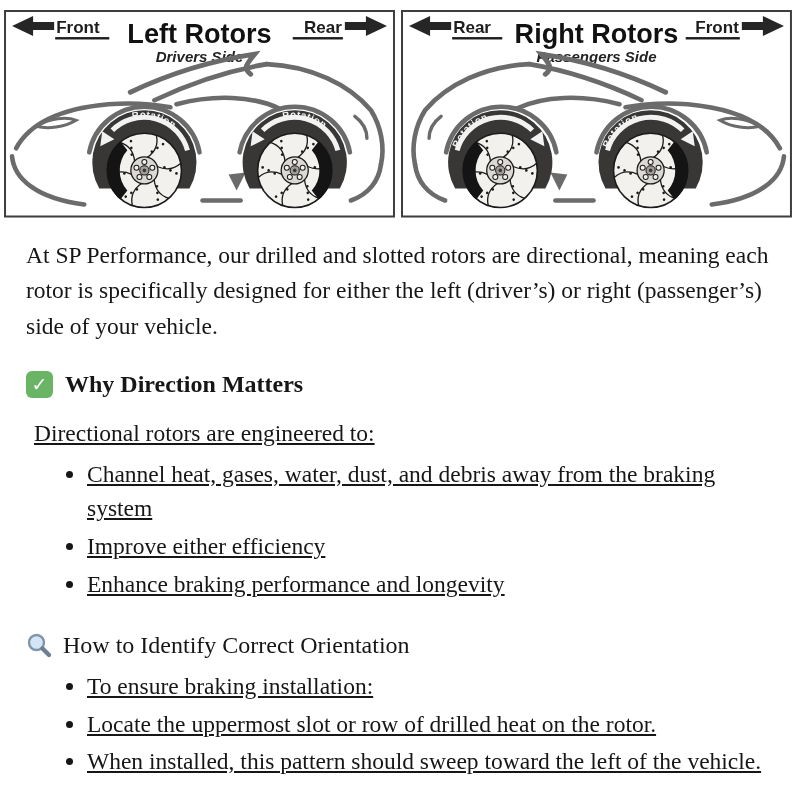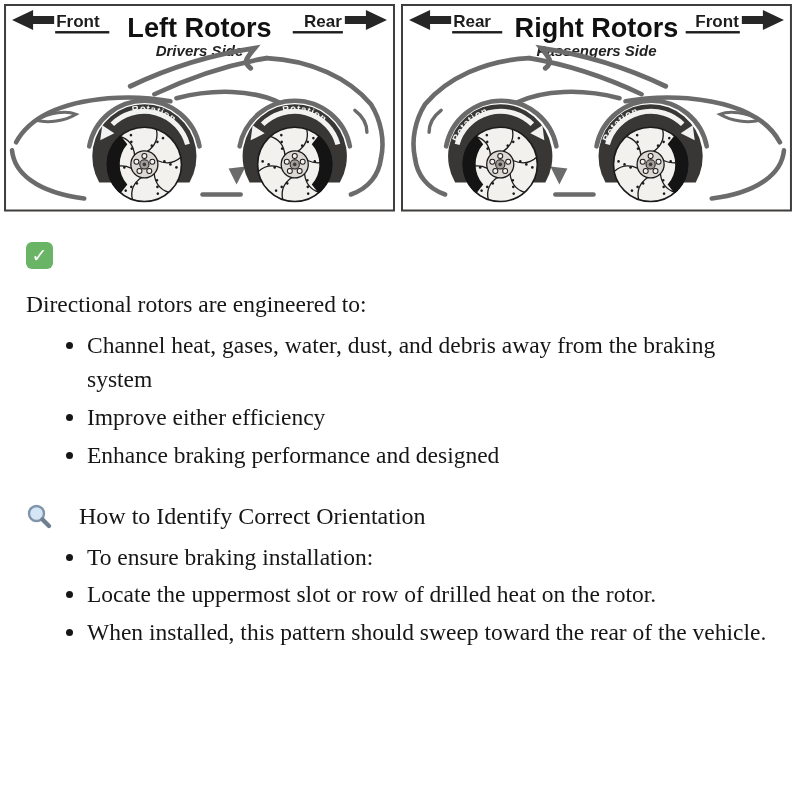--- a/index.html
+++ b/index.html
@@ -1,40 +1,40 @@
 <!DOCTYPE html>
 <html><head>
 <meta charset="utf-8">
 <style>
   html,body{margin:0;padding:0;background:#fff;}
   body{width:800px;font-family:"Liberation Serif",serif;color:#161616;}
 
   
-  figure.diagram{margin:0;padding:3px 3px 2px;border-bottom:none;}
+  figure.diagram{margin:0;padding:9px 3px 2px;border-bottom:none;}
   figure.diagram svg{display:block;width:100%;height:auto;}
   .panel-border{fill:#ffffff;stroke:#3f3e3c;stroke-width:2;}
   .dir-label{font:bold 17px "Liberation Sans",sans-serif;fill:#1d1d1d;}
   .panel-title{font:bold 27px "Liberation Sans",sans-serif;fill:#111;}
   .panel-subtitle{font:italic bold 15px "Liberation Sans",sans-serif;fill:#222;}
   .rot-label{fill:#f2f2f2;font:bold 9.5px "Liberation Sans",sans-serif;letter-spacing:.6px;}
   .underline{fill:#1d1d1d;}
 
   
   main{padding:0 26px 24px;}
   .intro{font-size:23.5px;line-height:1.52;margin:16px 0 0;}
   .sec-head{display:flex;align-items:center;gap:12px;margin:26px 0 0;
             font-size:24px;font-weight:bold;}
-  .sec-head.normal{font-weight:normal;gap:26px;margin-top:30px;}
+  .sec-head.normal{font-weight:normal;gap:10px;margin-top:30px;}
   .check-badge{flex:0 0 auto;width:27px;height:27px;border-radius:6px;background:#6ab466;
         color:#fff;display:flex;align-items:center;justify-content:center;
         font:bold 19px "DejaVu Sans",sans-serif;}
   .mag-icon{flex:0 0 auto;width:27px;height:27px;}
-  .lead{font-size:23.5px;margin:22px 0 0;}
+  .lead{font-size:23.5px;margin:22px 8px 0;text-decoration:underline;}
   ul{margin:10px 0 0;padding-left:61px;list-style:disc;}
-  li{font-size:23.5px;line-height:1.48;margin:3px 0;}
+  li{font-size:23.5px;line-height:1.48;margin:3px 0;text-decoration:underline;}
   li::marker{color:#161616;}
 </style>
 </head>
 <body>
 
 <figure class="diagram">
   <svg viewBox="0 0 792 210">
     <defs>
 
       <polygon id="arrowLeftGlyph" points="0,11 21,1 21,7 42,7 42,15 21,15 21,21" fill="#262626"></polygon>
@@ -192,39 +192,41 @@
           <use href="#caliperShape"></use>
         </g>
         <use href="#rotCW"></use>
         <text class="rot-label"><textPath href="#tpCW" startOffset="10%">Rotation</textPath></text>
       </g>
     </g>
   </svg>
 </figure>
 
 <main>
+  <p class="intro">At SP Performance, our drilled and slotted rotors are directional, meaning each rotor is specifically designed for either the left (driver’s) or right (passenger’s) side of your vehicle.</p>
 
   <h2 class="sec-head">
     <span class="check-badge">✓</span>
+    <span>Why Direction Matters</span>
   </h2>
 
   <p class="lead">Directional rotors are engineered to:</p>
 
   <ul>
     <li>Channel heat, gases, water, dust, and debris away from the braking system</li>
     <li>Improve either efficiency</li>
-    <li>Enhance braking performance and designed</li>
+    <li>Enhance braking performance and longevity</li>
   </ul>
 
   <h2 class="sec-head normal">
     <svg class="mag-icon" viewBox="0 0 27 27">
       <circle cx="10.5" cy="10.5" r="7.5" fill="#d4e6f5" stroke="#7f95a9" stroke-width="2.4"></circle>
       <line x1="16.5" y1="16.5" x2="23" y2="23" stroke="#6e7f91" stroke-width="4.4" stroke-linecap="round"></line>
     </svg>
     <span>How to Identify Correct Orientation</span>
   </h2>
 
   <ul>
     <li>To ensure braking installation:</li>
     <li>Locate the uppermost slot or row of drilled heat on the rotor.</li>
-    <li>When installed, this pattern should sweep toward the rear of the vehicle.</li>
+    <li>When installed, this pattern should sweep toward the left of the vehicle.</li>
   </ul>
 </main>
 
 </body></html>

